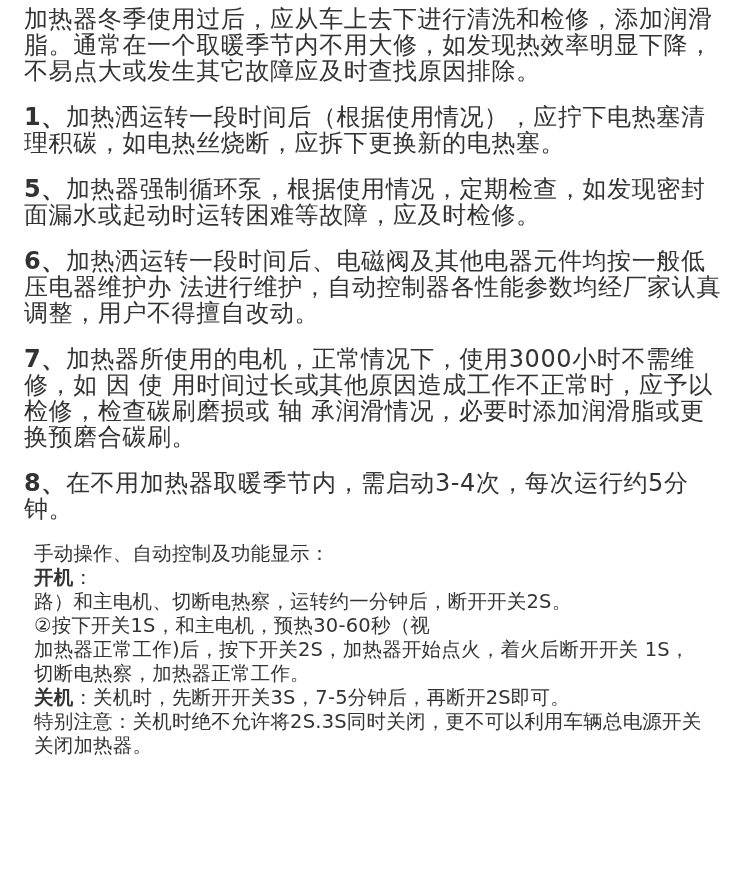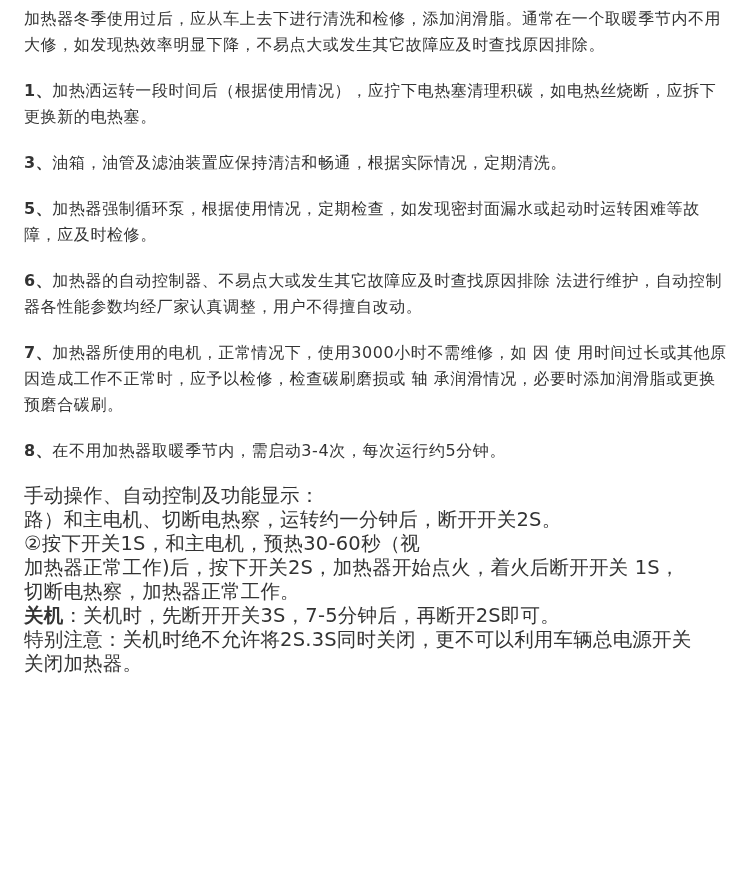--- a/index.html
+++ b/index.html
@@ -3,52 +3,52 @@
   <meta charset="utf-8">
   <style>
     html, body { margin: 0; padding: 0; background: #ffffff; }
     body {
       width: 750px; height: 892px; overflow: hidden;
       font-family: "DejaVu Sans", "Liberation Sans", sans-serif;
       color: #333333;
     }
     .doc { position: relative; padding: 6px 22px 0 24px; box-sizing: border-box; width: 750px; }
     .para {
-      font-size: 16px; line-height: 26px; margin: 0 0 20px 0;
+      font-size: 24px; line-height: 26px; margin: 0 0 20px 0;
       letter-spacing: 0.6px; word-break: break-all;
     }
     .para .num { font-weight: bold; color: #333; }
     .intro { margin-bottom: 20px; }
     .ops { font-size: 19.5px; line-height: 24px; letter-spacing: 0.2px; margin-top: 6px; }
-    .ops .line { display: block; word-break: break-all; }
+    .ops .line { display: block; word-break: break-all; margin-left: 10px; }
     .ops .bold { font-weight: bold; }
   </style>
 </head>
 <body>
 
 <div class="doc">
 
   <p class="para intro">加热器冬季使用过后，应从车上去下进行清洗和检修，添加润滑脂。通常在一个取暖季节内不用大修，如发现热效率明显下降，不易点大或发生其它故障应及时查找原因排除。</p>
 
   <p class="para"><span class="num"><span>1</span><span>、</span></span><span>加热洒运转一段时间后（根据使用情况），应拧下电热塞清理积碳，如电热丝烧断，应拆下更换新的电热塞。</span></p>
 
 
-  <p class="para"><span class="num"><span>3</span><span>、</span></span><span>油箱，油管及滤油装置应保持清洁和畅通，根据实际情况，定期清洗。</span></p>
 
 
   <p class="para"><span class="num"><span>5</span><span>、</span></span><span>加热器强制循环泵，根据使用情况，定期检查，如发现密封面漏水或起动时运转困难等故障，应及时检修。</span></p>
 
-  <p class="para"><span class="num"><span>6</span><span>、</span></span><span>加热器的自动控制器、不易点大或发生其它故障应及时查找原因排除 法进行维护，自动控制器各性能参数均经厂家认真调整，用户不得擅自改动。</span></p>
+  <p class="para"><span class="num"><span>6</span><span>、</span></span><span>加热洒运转一段时间后、电磁阀及其他电器元件均按一般低压电器维护办 法进行维护，自动控制器各性能参数均经厂家认真调整，用户不得擅自改动。</span></p>
 
   <p class="para"><span class="num"><span>7</span><span>、</span></span><span>加热器所使用的电机，正常情况下，使用3000小时不需维修，如 因 使 用时间过长或其他原因造成工作不正常时，应予以检修，检查碳刷磨损或 轴 承润滑情况，必要时添加润滑脂或更换预磨合碳刷。</span></p>
 
   <p class="para"><span class="num"><span>8</span><span>、</span></span><span>在不用加热器取暖季节内，需启动3-4次，每次运行约5分钟。</span></p>
 
   <div class="ops">
     <span class="line">手动操作、自动控制及功能显示：</span>
+    <span class="line"><span class="bold">开机</span><span>：</span></span>
     <span class="line">路）和主电机、切断电热察，运转约一分钟后，断开开关2S。</span>
     <span class="line">②按下开关1S，和主电机，预热30-60秒（视</span>
     <span class="line">加热器正常工作)后，按下开关2S，加热器开始点火，着火后断开开关 1S，</span>
     <span class="line">切断电热察，加热器正常工作。</span>
     <span class="line"><span class="bold">关机</span><span>：关机时，先断开开关3S，7-5分钟后，再断开2S即可。</span></span>
     <span class="line">特别注意：关机时绝不允许将2S.3S同时关闭，更不可以利用车辆总电源开关</span>
     <span class="line">关闭加热器。</span>
   </div>
 
 </div>

